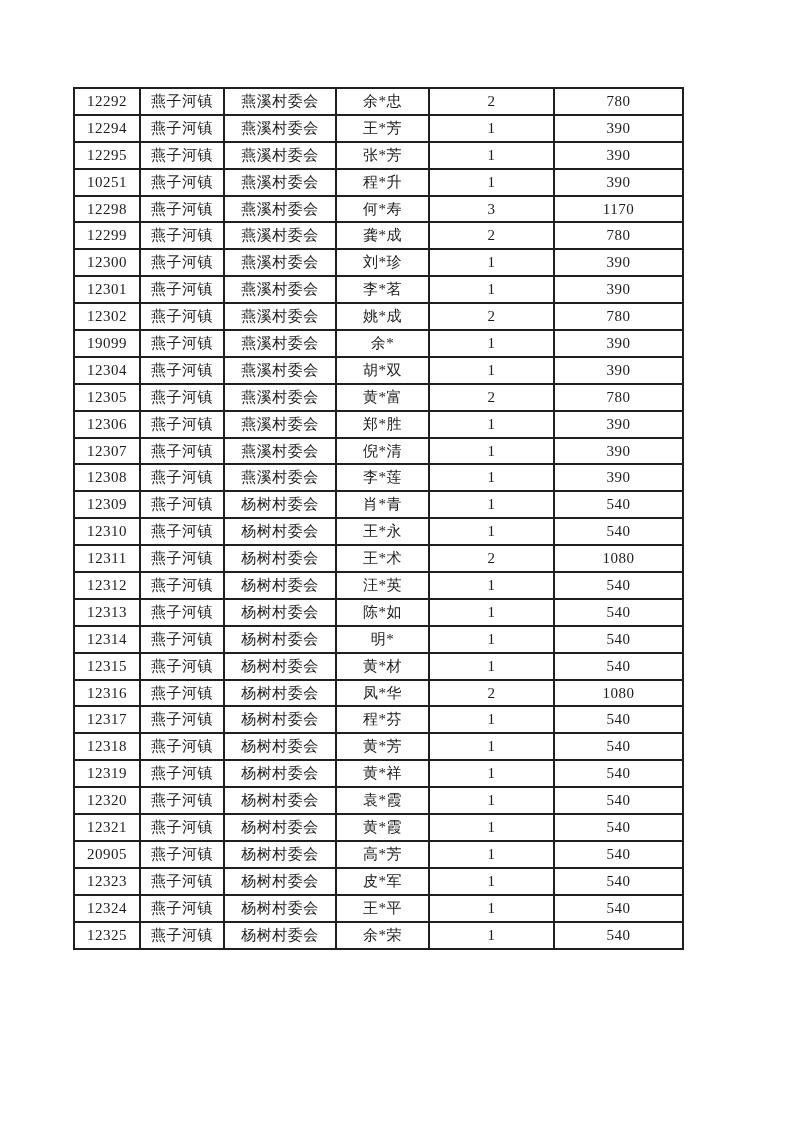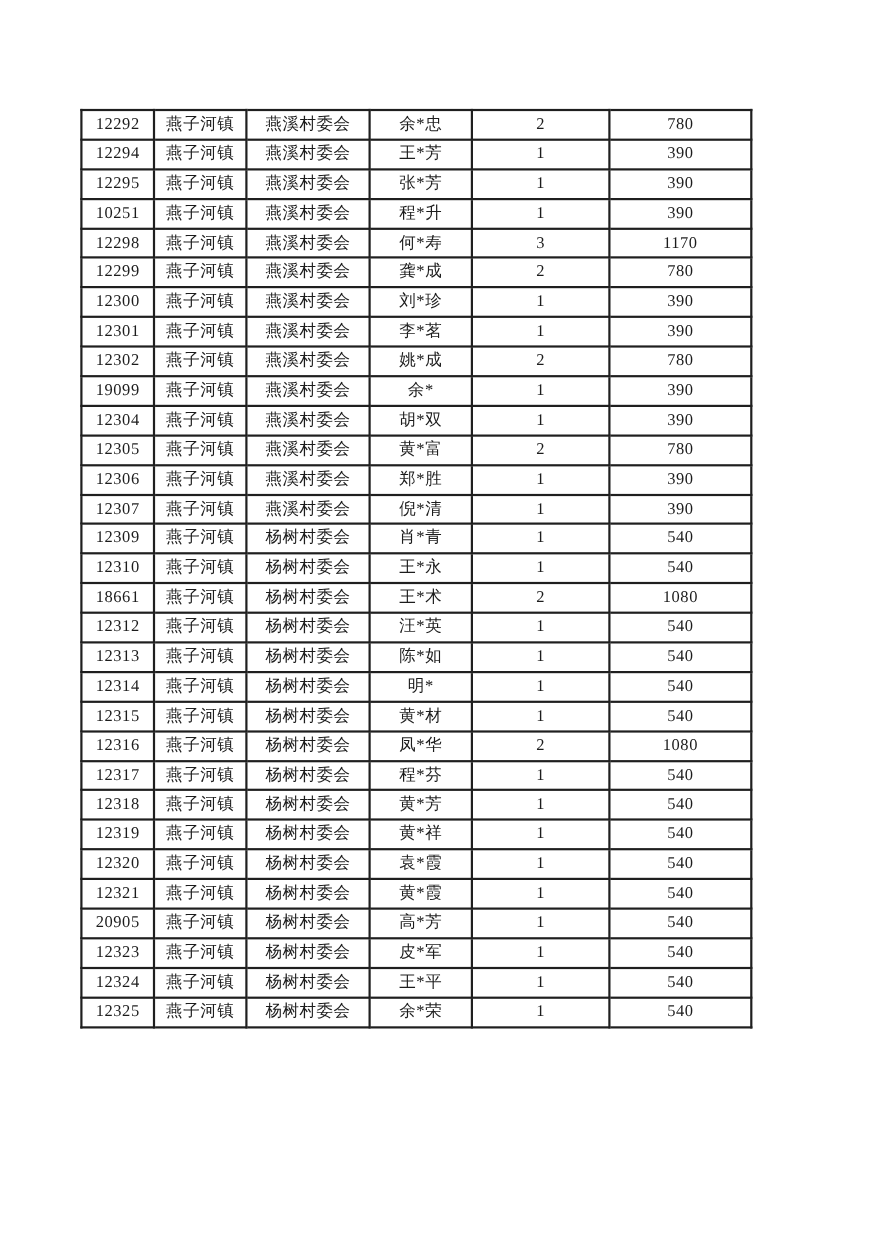--- a/index.html
+++ b/index.html
@@ -17,21 +17,21 @@
     width:793px;
     height:1122px;
     background:var(--page-bg);
     overflow:hidden;
     font-family:"Liberation Serif","DejaVu Serif",serif;
     color:var(--text-color);
   }
   table.roster{
     position:absolute;
     left:73px;
-    top:99px;
+    top:87px;
     border-collapse:collapse;
     table-layout:fixed;
     border:2px solid var(--border-color);
   }
   table.roster col.c1{width:66px;}
   table.roster col.c2{width:84px;}
   table.roster col.c3{width:112px;}
   table.roster col.c4{width:93px;}
   table.roster col.c5{width:125px;}
   table.roster col.c6{width:129px;}
@@ -170,37 +170,45 @@
         </tr>
         <tr>
           <td>12307</td>
           <td>燕子河镇</td>
           <td>燕溪村委会</td>
           <td>倪*清</td>
           <td>1</td>
           <td>390</td>
         </tr>
         <tr>
+          <td>12308</td>
+          <td>燕子河镇</td>
+          <td>燕溪村委会</td>
+          <td>李*莲</td>
+          <td>1</td>
+          <td>390</td>
+        </tr>
+        <tr>
           <td>12309</td>
           <td>燕子河镇</td>
           <td>杨树村委会</td>
           <td>肖*青</td>
           <td>1</td>
           <td>540</td>
         </tr>
         <tr>
           <td>12310</td>
           <td>燕子河镇</td>
           <td>杨树村委会</td>
           <td>王*永</td>
           <td>1</td>
           <td>540</td>
         </tr>
         <tr>
-          <td>18661</td>
+          <td>12311</td>
           <td>燕子河镇</td>
           <td>杨树村委会</td>
           <td>王*术</td>
           <td>2</td>
           <td>1080</td>
         </tr>
         <tr>
           <td>12312</td>
           <td>燕子河镇</td>
           <td>杨树村委会</td>

